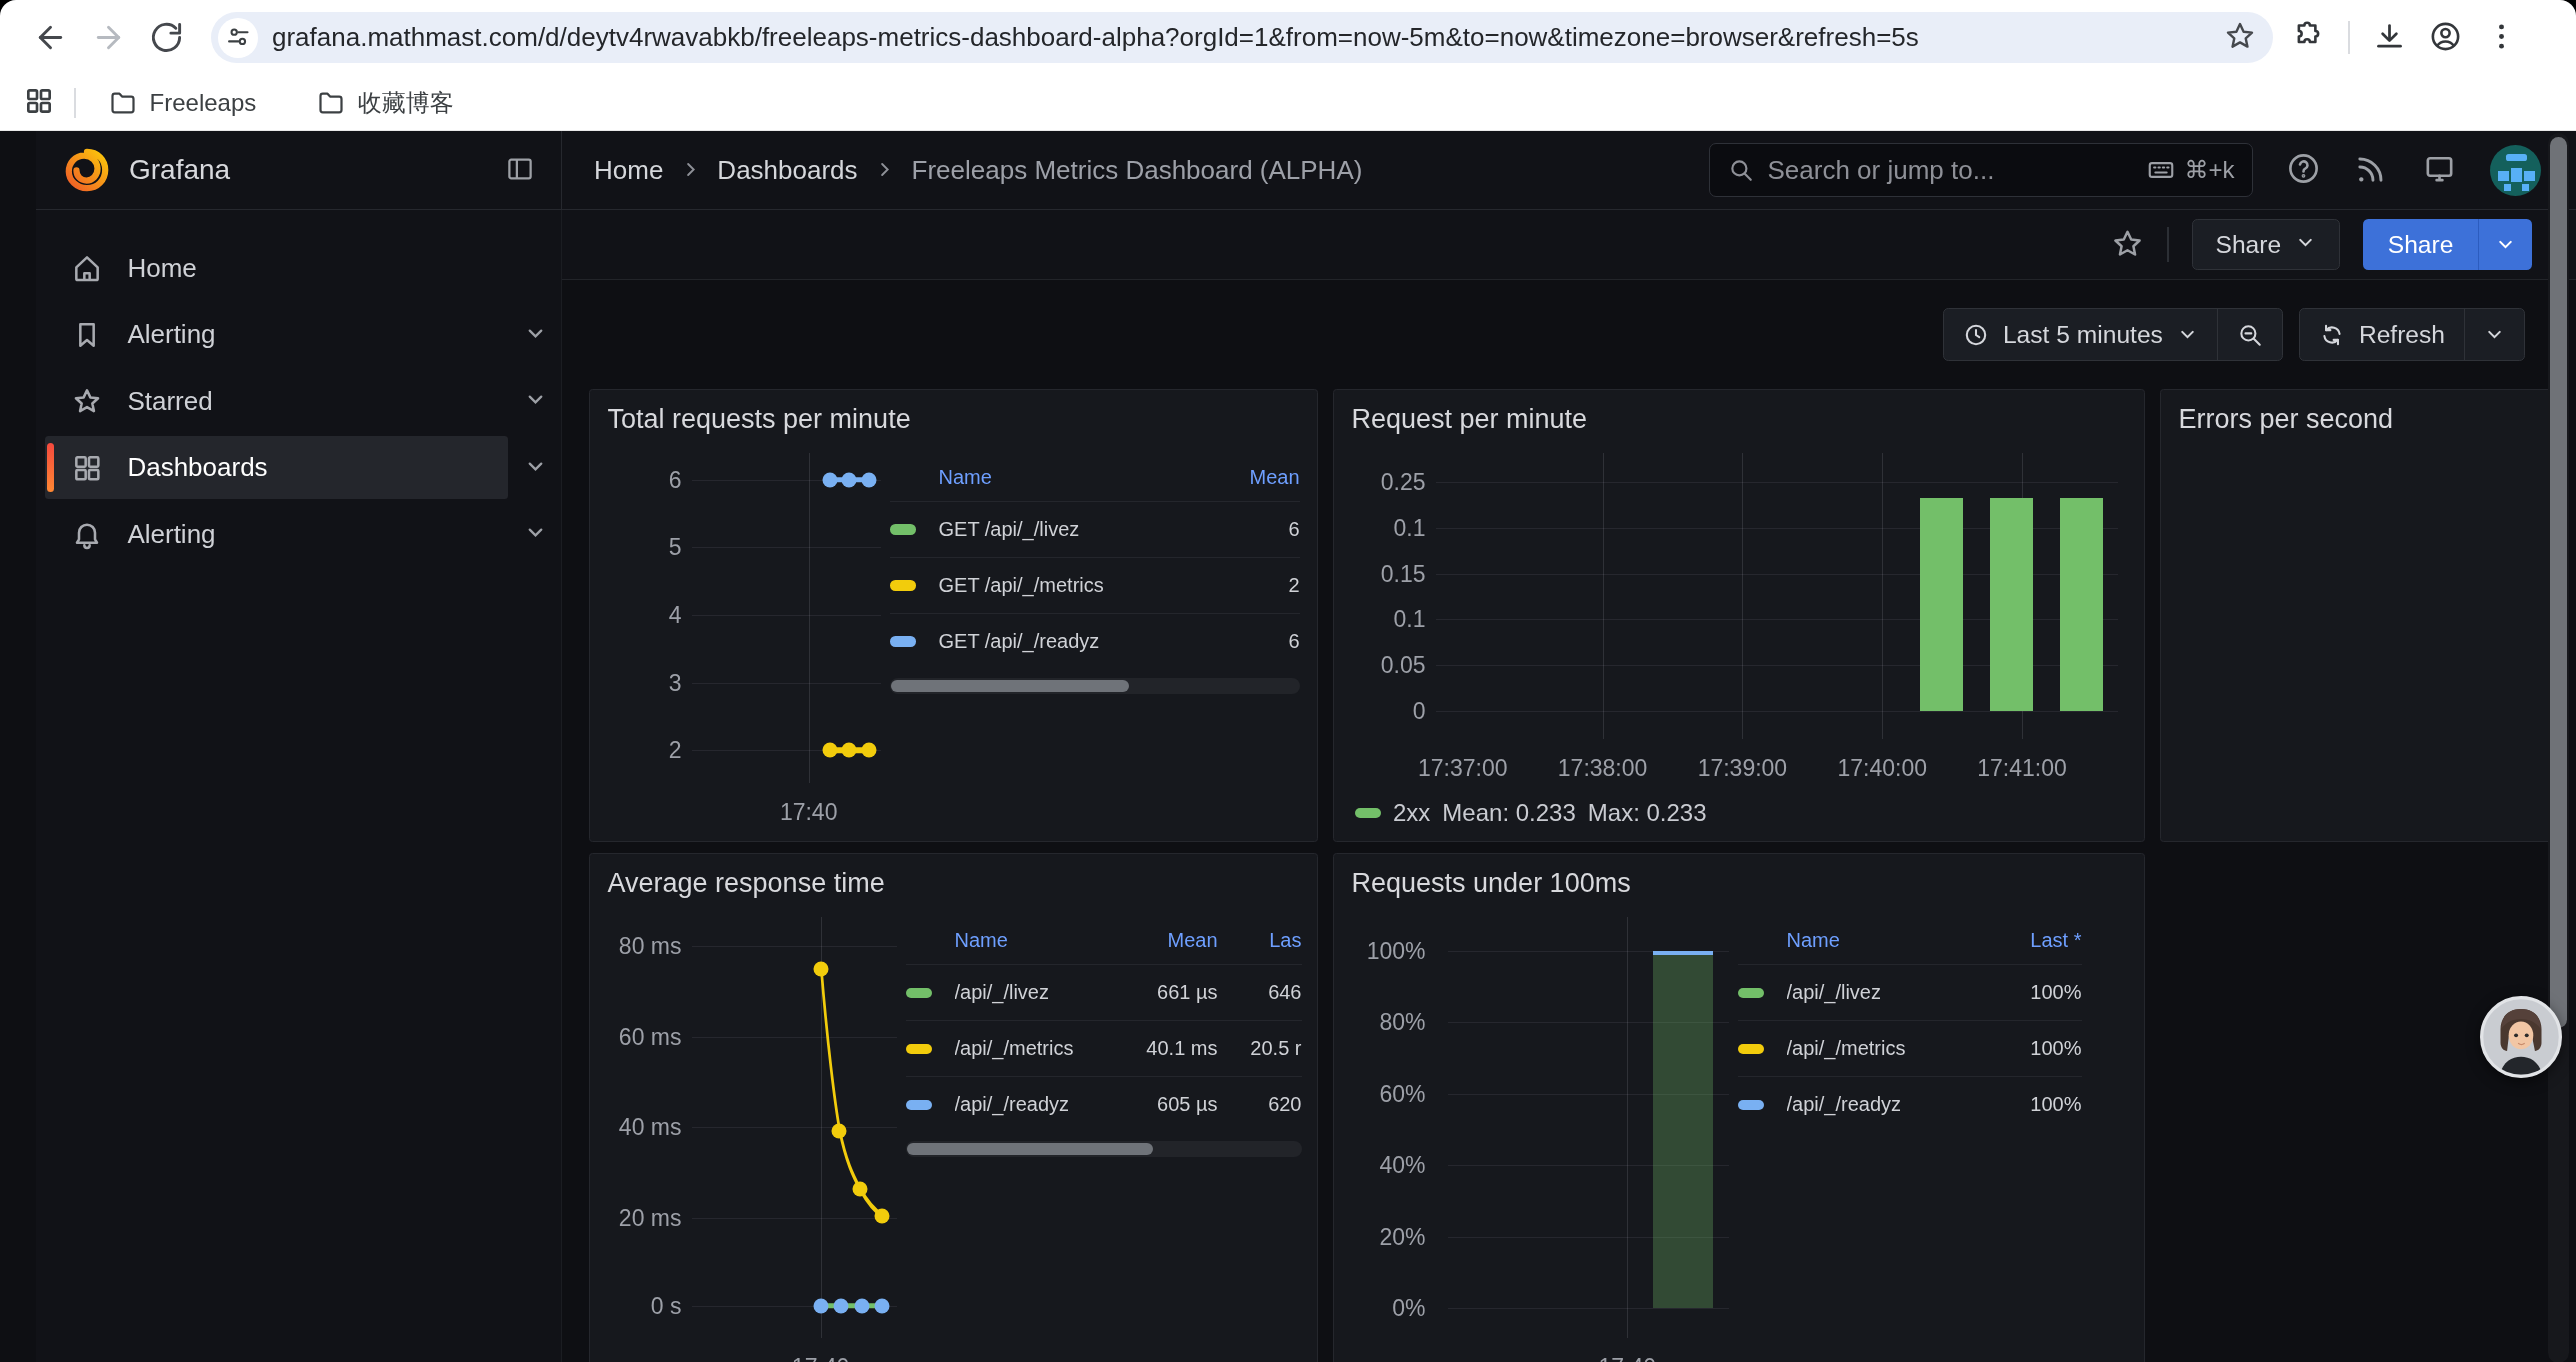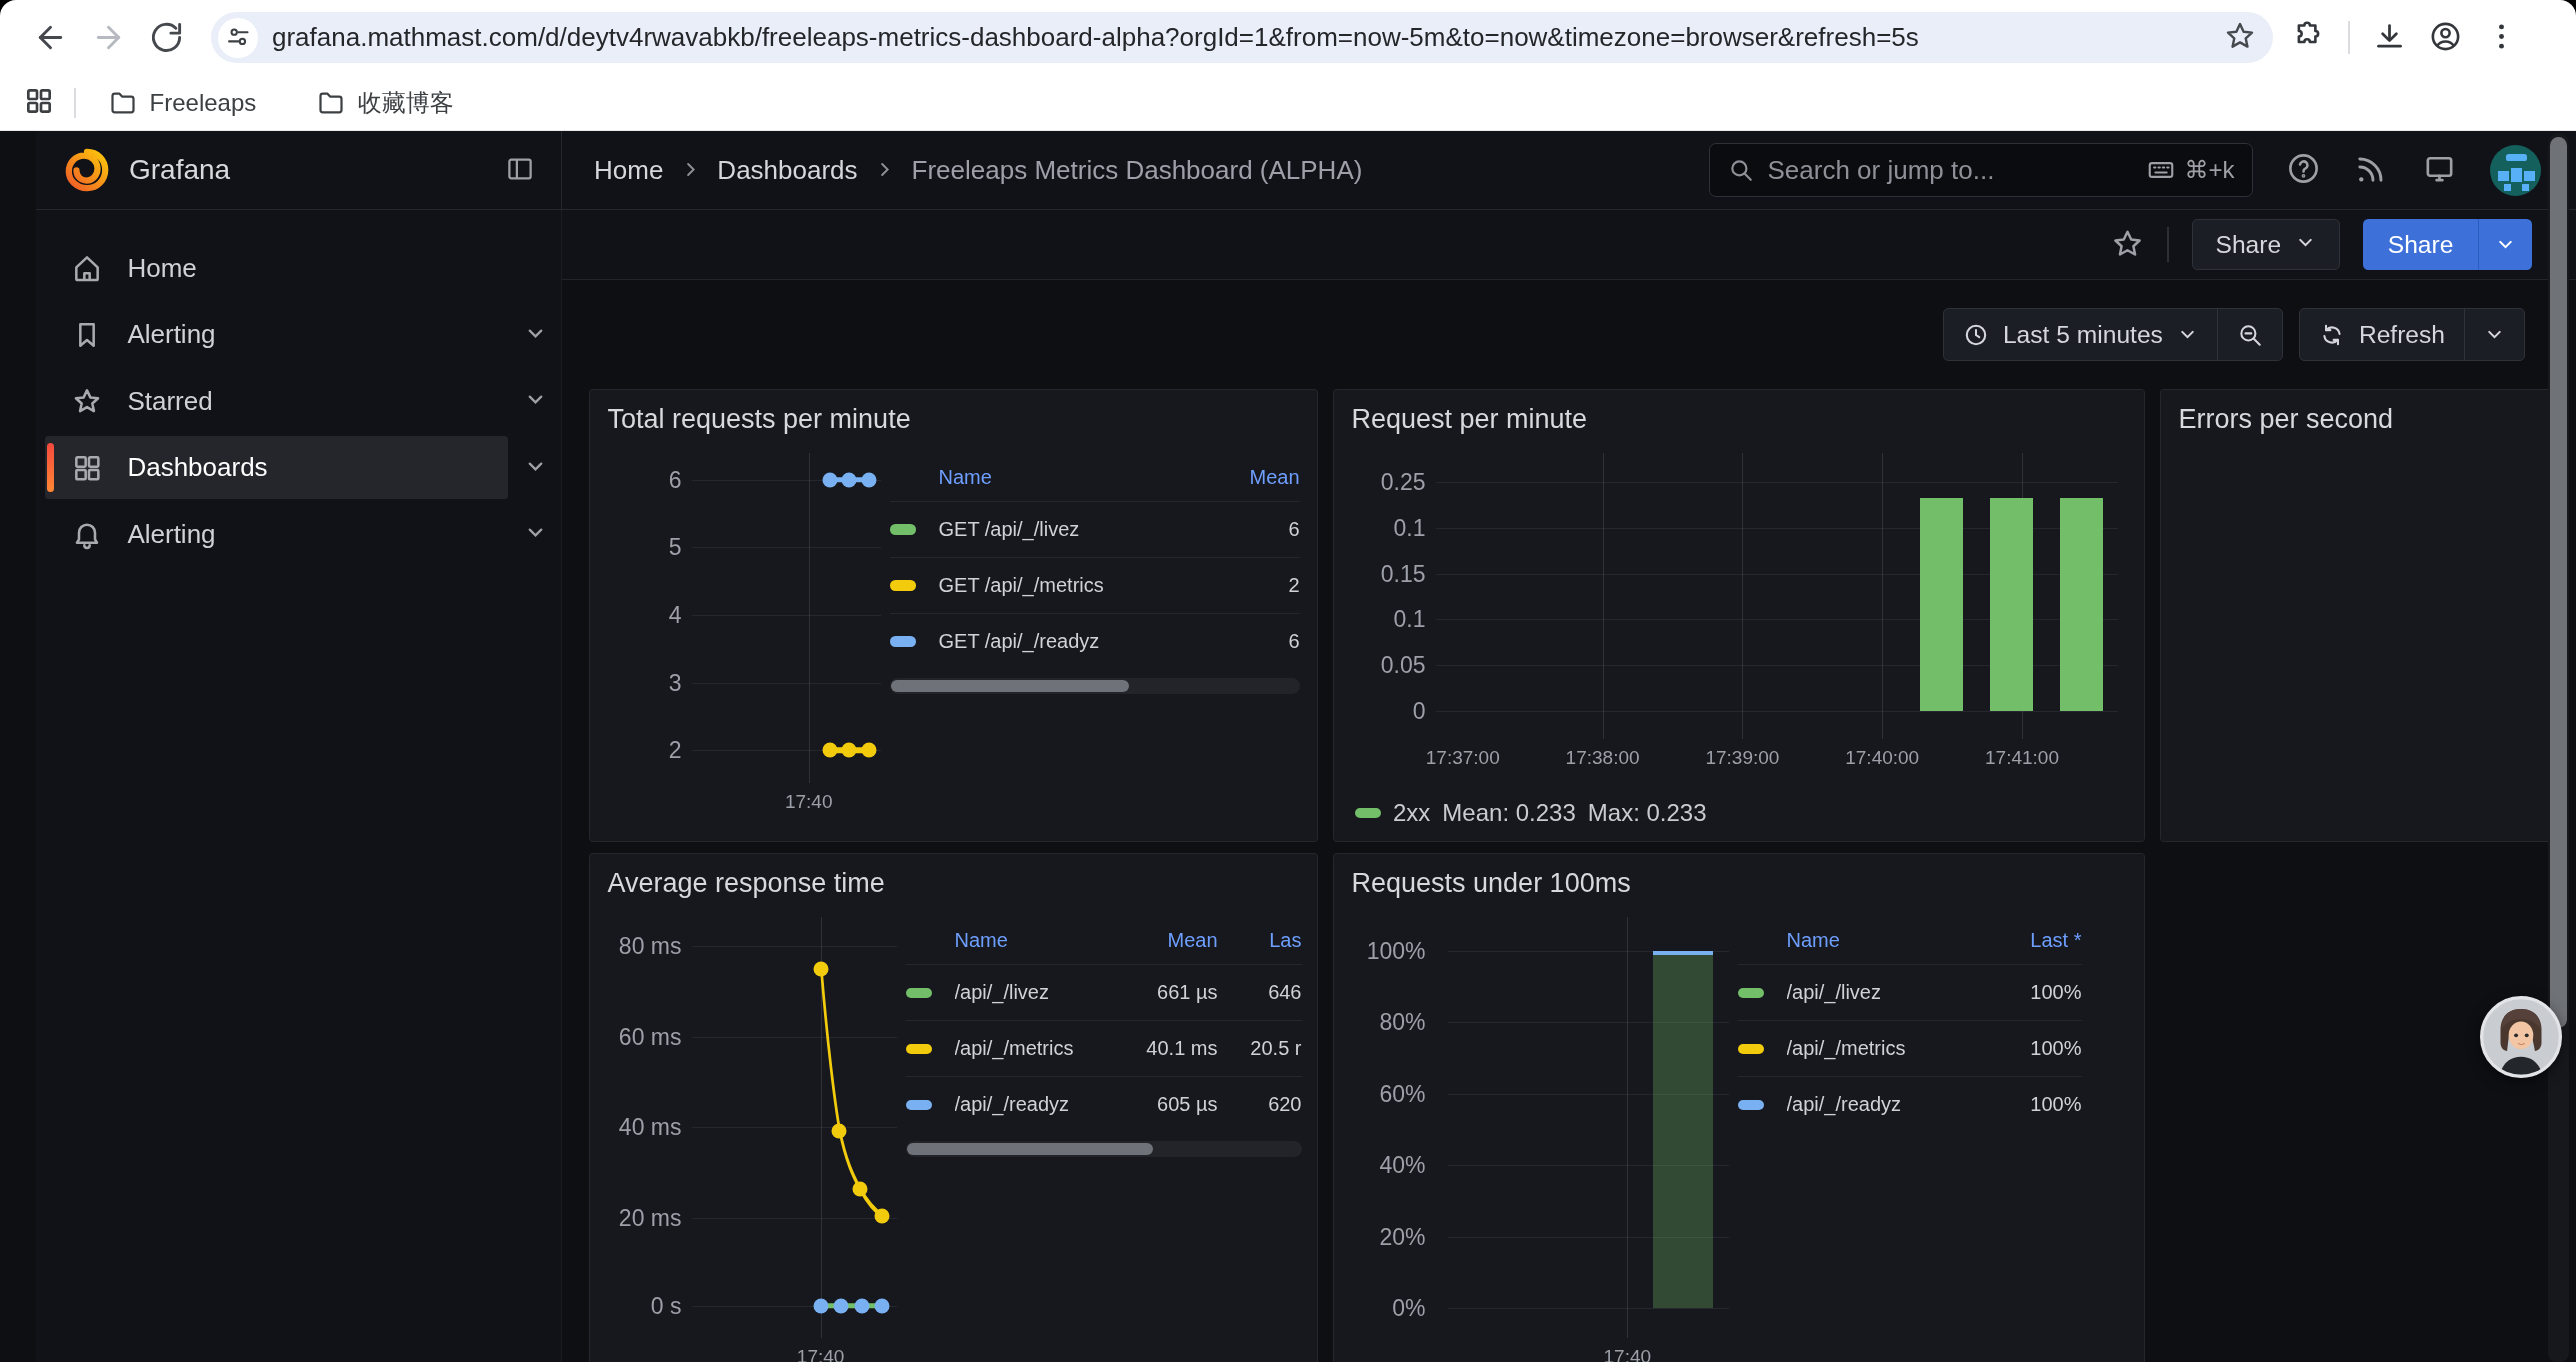--- a/index.html
+++ b/index.html
@@ -86,21 +86,21 @@
 
   .pgrid { display:grid; grid-template-columns:729px 812px 402px; grid-template-rows:453px 544px; gap:10.5px 15px; padding-left:27px; }
   .panel { background:#16181d; border:0.9px solid #25272d; border-radius:3.5px; padding:12.3px 17.5px 8.8px 17.5px; display:flex; flex-direction:column; min-width:0; }
   .ptitle { font-size:27px; font-weight:500; color:#d8d9dd; line-height:1.3; flex:0 0 auto; }
   .pbody { flex:1; display:flex; min-height:0; }
 
   .chart { position:relative; flex:1; }
   .plot { position:absolute; left:84px; right:8.8px; top:16px; bottom:49px; }
   .chart.pct .plot { left:96px; }
   .ytick { position:absolute; right:calc(100% - 74px); transform:translateY(-50%); font-size:23px; color:#9da0a8; white-space:nowrap; }
-  .xtick { position:absolute; bottom:19px; transform:translateX(-50%); font-size:19px; color:#9da0a8; white-space:nowrap; }
+  .xtick { position:absolute; bottom:6px; transform:translateX(-50%); font-size:23px; color:#9da0a8; white-space:nowrap; }
   .gl { position:absolute; left:0; right:0; height:0.9px; background:rgba(204,204,220,0.09); }
   .vgl { position:absolute; top:0; bottom:0; width:0.9px; background:rgba(204,204,220,0.14); }
   .hseg { position:absolute; height:5.3px; border-radius:2.6px; transform:translateY(-50%); }
   .dot { position:absolute; width:15px; height:15px; border-radius:50%; transform:translate(-50%,-50%); }
   .bar { position:absolute; }
   svg.curve { position:absolute; inset:0; width:100%; height:100%; overflow:visible; }
 
   .legend { flex:0 0 auto; padding-top:23px; }
   .ltable { display:grid; align-content:start; font-size:20px; }
   .lt1 { grid-template-columns:49px 1fr 88px; width:410px; }

